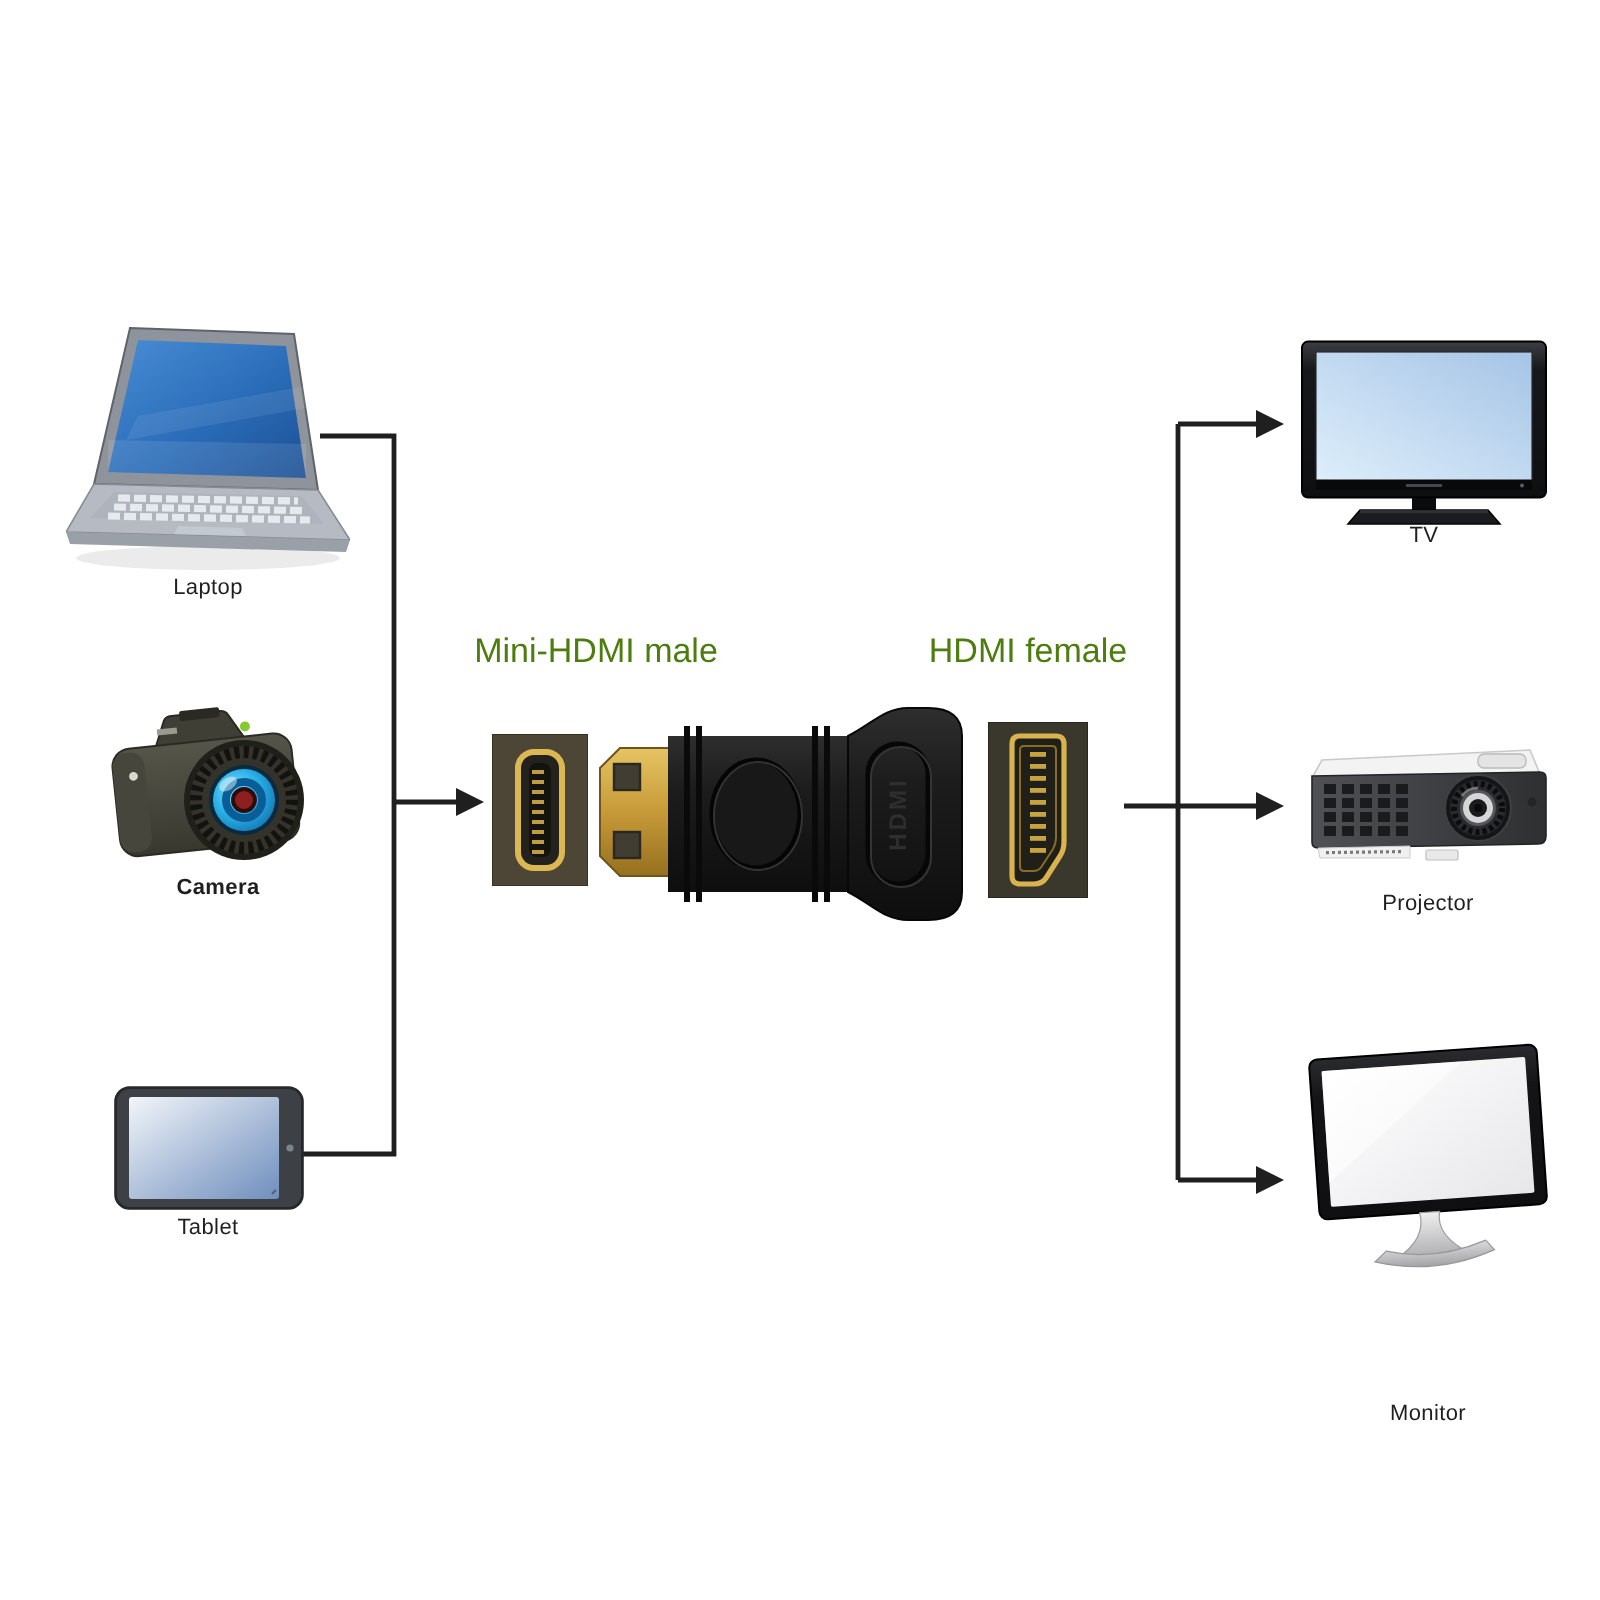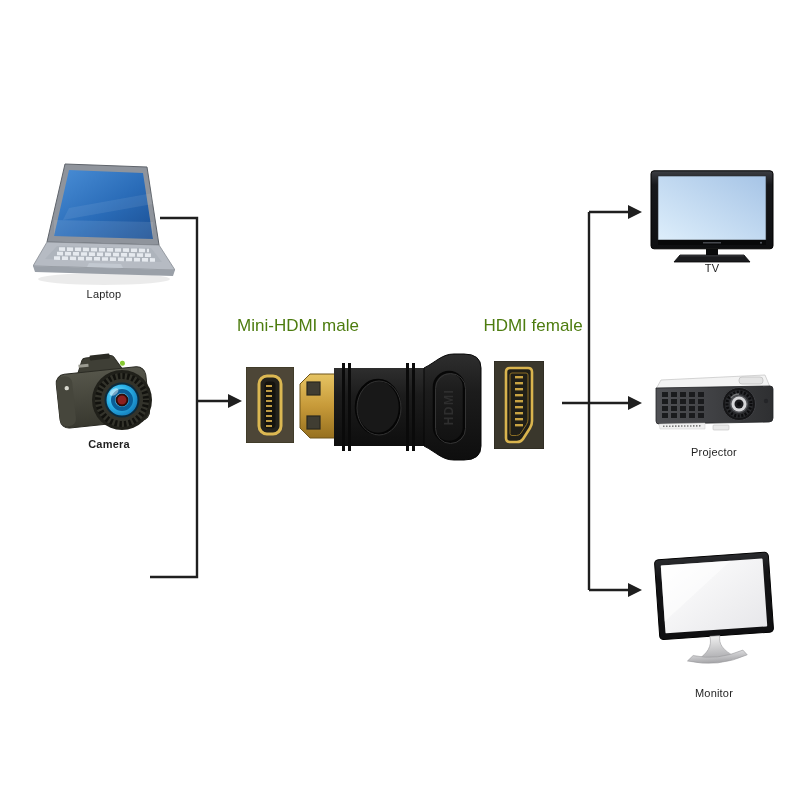--- a/index.html
+++ b/index.html
@@ -13,27 +13,27 @@
   .pos-laptop{left:33px;top:160px;width:142px;}
   .pos-laptop .label{margin-top:2px;}
   .pos-camera{left:50px;top:348px;width:118px;font-weight:bold;}
   .pos-camera .label{margin-top:1px;}
   .pos-tablet{left:56px;top:543px;width:96px;}
   .pos-tablet .label{margin-top:4px;}
   .pos-tv{left:650px;top:170px;width:124px;}
   .pos-tv .label{}
   .pos-projector{left:653px;top:374px;width:122px;}
   .pos-projector .label{margin-top:15px;}
-  .pos-monitor{left:650px;top:548px;width:128px;}
+  .pos-monitor{left:650px;top:518px;width:128px;gap:44px;}
   .pos-monitor .label{margin-top:16px;}
   .adapter-label{
     position:absolute;font-size:17px;color:#4d7c0f;text-align:center;line-height:1;
   }
   .lbl-male{left:227px;top:317px;width:142px;}
-  .lbl-female{left:472px;top:317px;width:122px;}
+  .lbl-female{left:453px;top:317px;width:122px;}
   .adapter-part{position:absolute;}
   .part-miniport{left:246px;top:367px;}
   .part-adapter{left:298px;top:352px;}
   .part-femaleport{left:494px;top:361px;}
 </style>
 </head>
 <body>
 
 <div class="canvas">
 
@@ -108,20 +108,36 @@
       <circle cx="70" cy="52" r="24" fill="none" stroke="#12120e" stroke-width="6" stroke-dasharray="2.5 2.2"></circle>
       <circle cx="70" cy="52" r="17.5" fill="#0b2a3d"></circle>
       <circle cx="70" cy="52" r="15.5" fill="url(#camGlass)"></circle>
       <circle cx="70" cy="52" r="9" fill="none" stroke="#0a5e97" stroke-width="4"></circle>
       <circle cx="70" cy="52" r="5.5" fill="#8c2020" stroke="#2f0c0c" stroke-width="2"></circle>
       <ellipse cx="62" cy="44" rx="5" ry="3" fill="#ffffff" opacity="0.45" transform="rotate(-35 62 44)"></ellipse>
     </svg>
     <span class="label">Camera</span>
   </div>
 
+  <div class="device pos-tablet">
+    <svg width="95" height="62" viewBox="0 0 95 62">
+      <defs>
+        <linearGradient id="tabScr" x1="0" y1="0" x2="1" y2="1">
+          <stop offset="0" stop-color="#f2f5fa"></stop>
+            <stop offset="0.55" stop-color="#a9bcd8"></stop>
+            <stop offset="1" stop-color="#6f8fbd"></stop>
+        </linearGradient>
+      </defs>
+      <rect x="0.8" y="0.8" width="93.4" height="60.4" rx="7" fill="#3d4045" stroke="#26282b" stroke-width="1.4"></rect>
+      <rect x="7.5" y="5.5" width="75" height="51" rx="1.5" fill="url(#tabScr)"></rect>
+      <circle cx="88" cy="31" r="1.8" fill="#7d838c"></circle>
+      <line x1="79" y1="54" x2="81" y2="52" stroke="#55606e" stroke-width="1"></line>
+    </svg>
+    <span class="label">Tablet</span>
+  </div>
 
   <div class="adapter-label lbl-male">Mini-HDMI male</div>
   <div class="adapter-label lbl-female">HDMI female</div>
 
   <div class="adapter-part part-miniport">
     <svg width="48" height="76" viewBox="0 0 48 76">
       <rect x="0" y="0" width="48" height="76" fill="#4d4637" stroke="#37321f" stroke-width="1"></rect>
       <rect x="13" y="9" width="22" height="58" rx="8" fill="#23221c" stroke="#dcb852" stroke-width="3"></rect>
       <rect x="18.5" y="14.5" width="11" height="47" rx="4" fill="#14130e"></rect>
       <g fill="#bf9c44">

